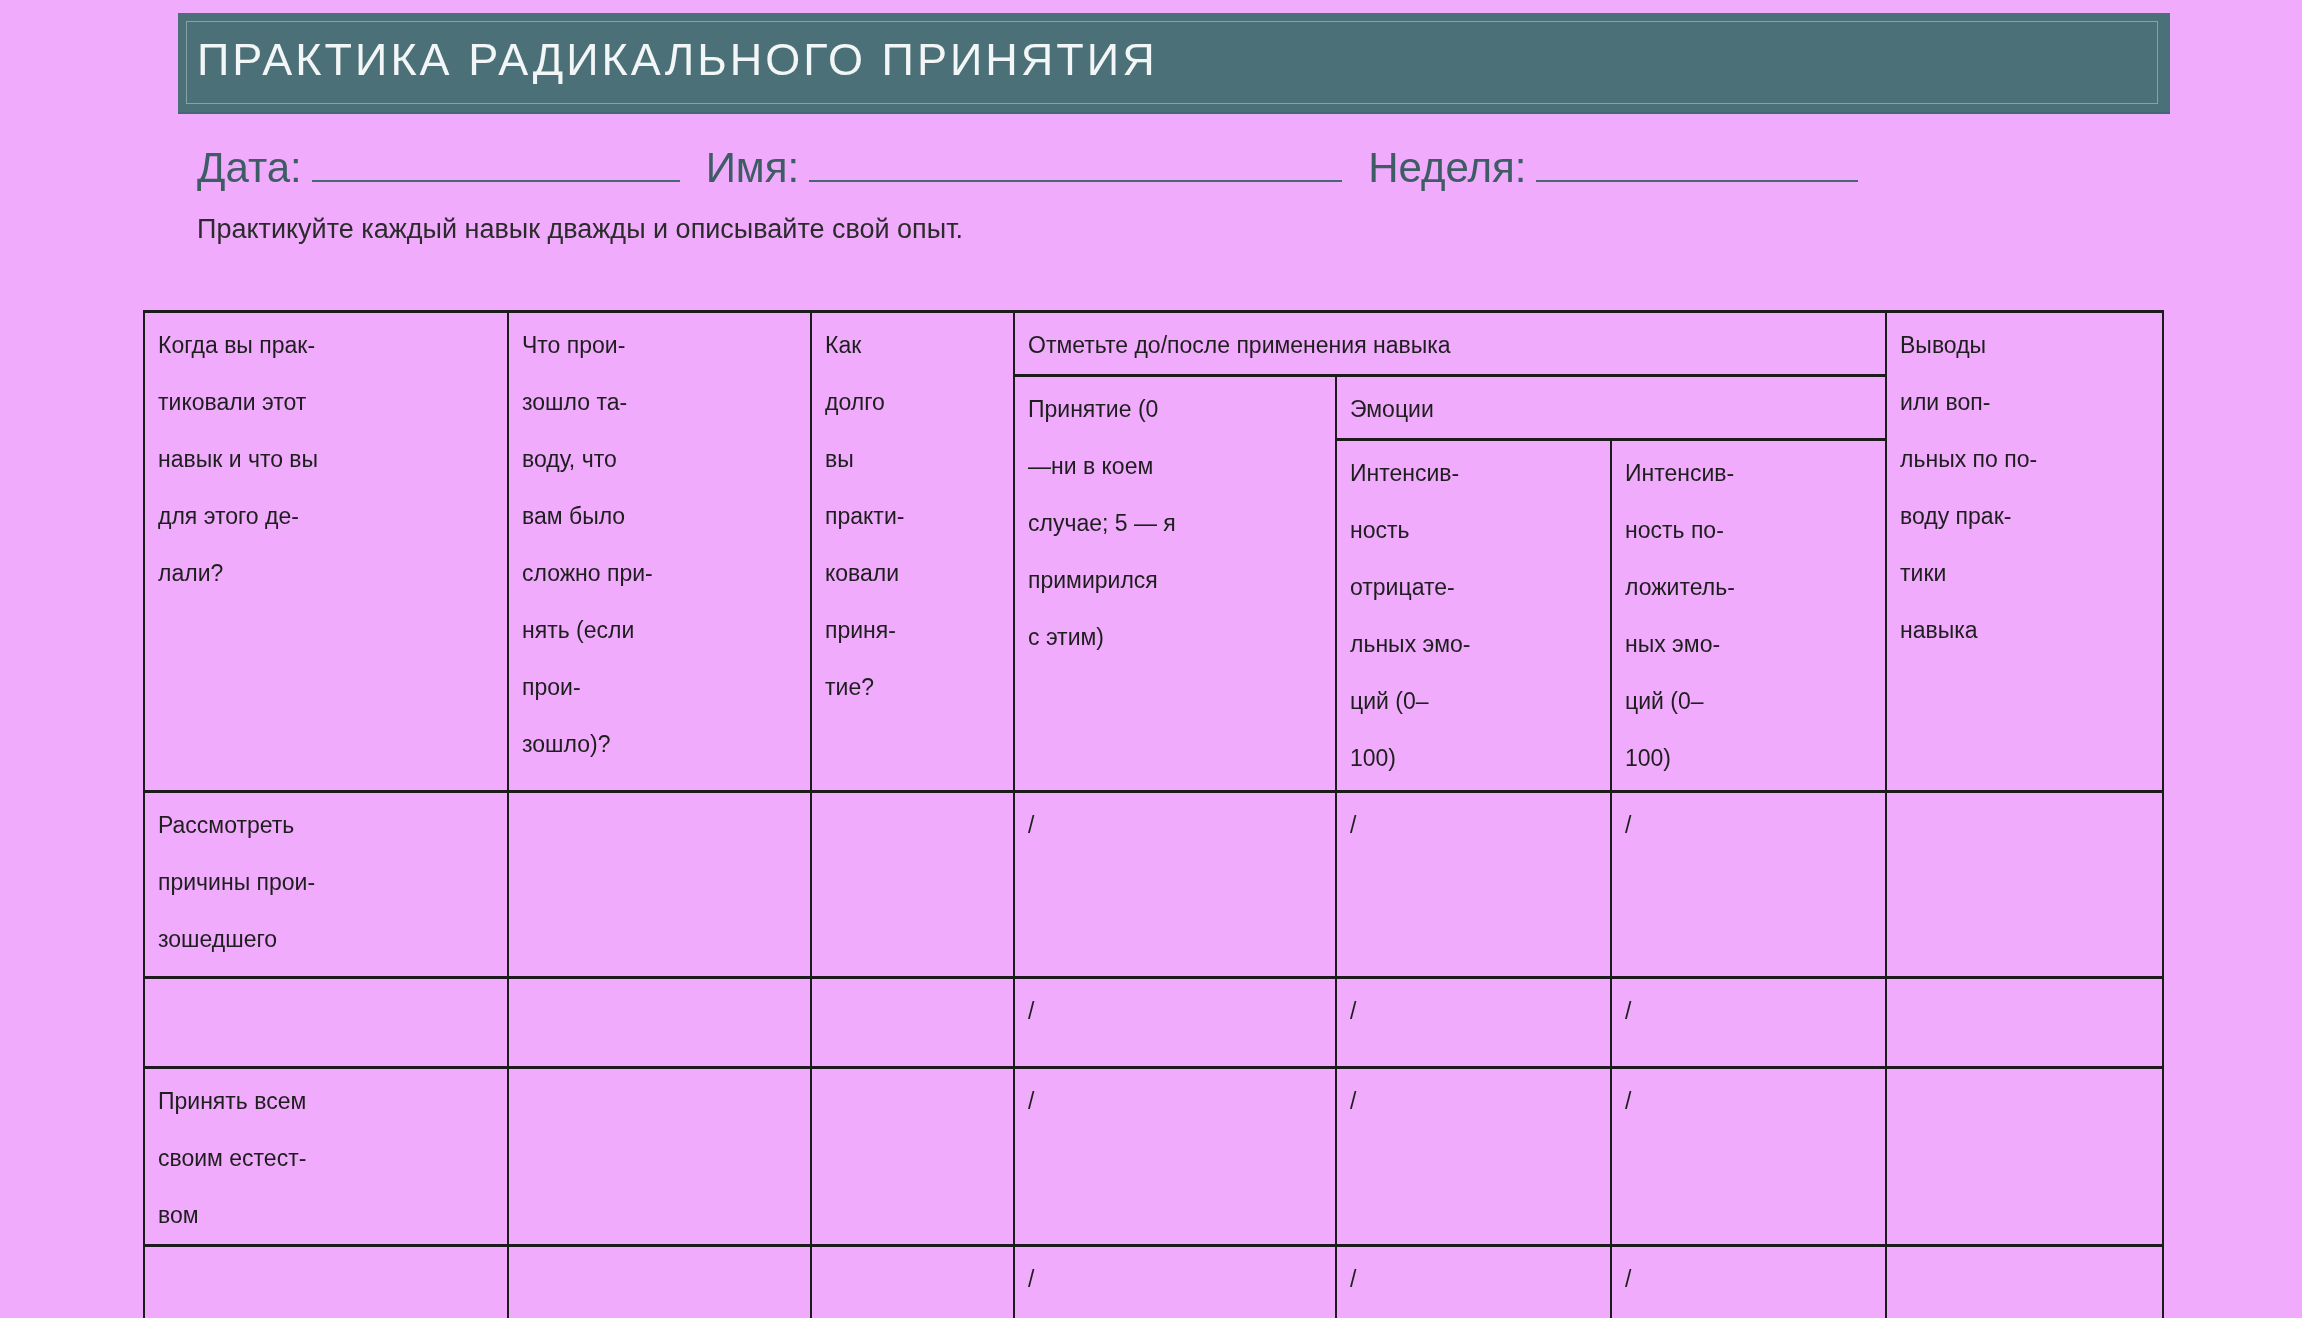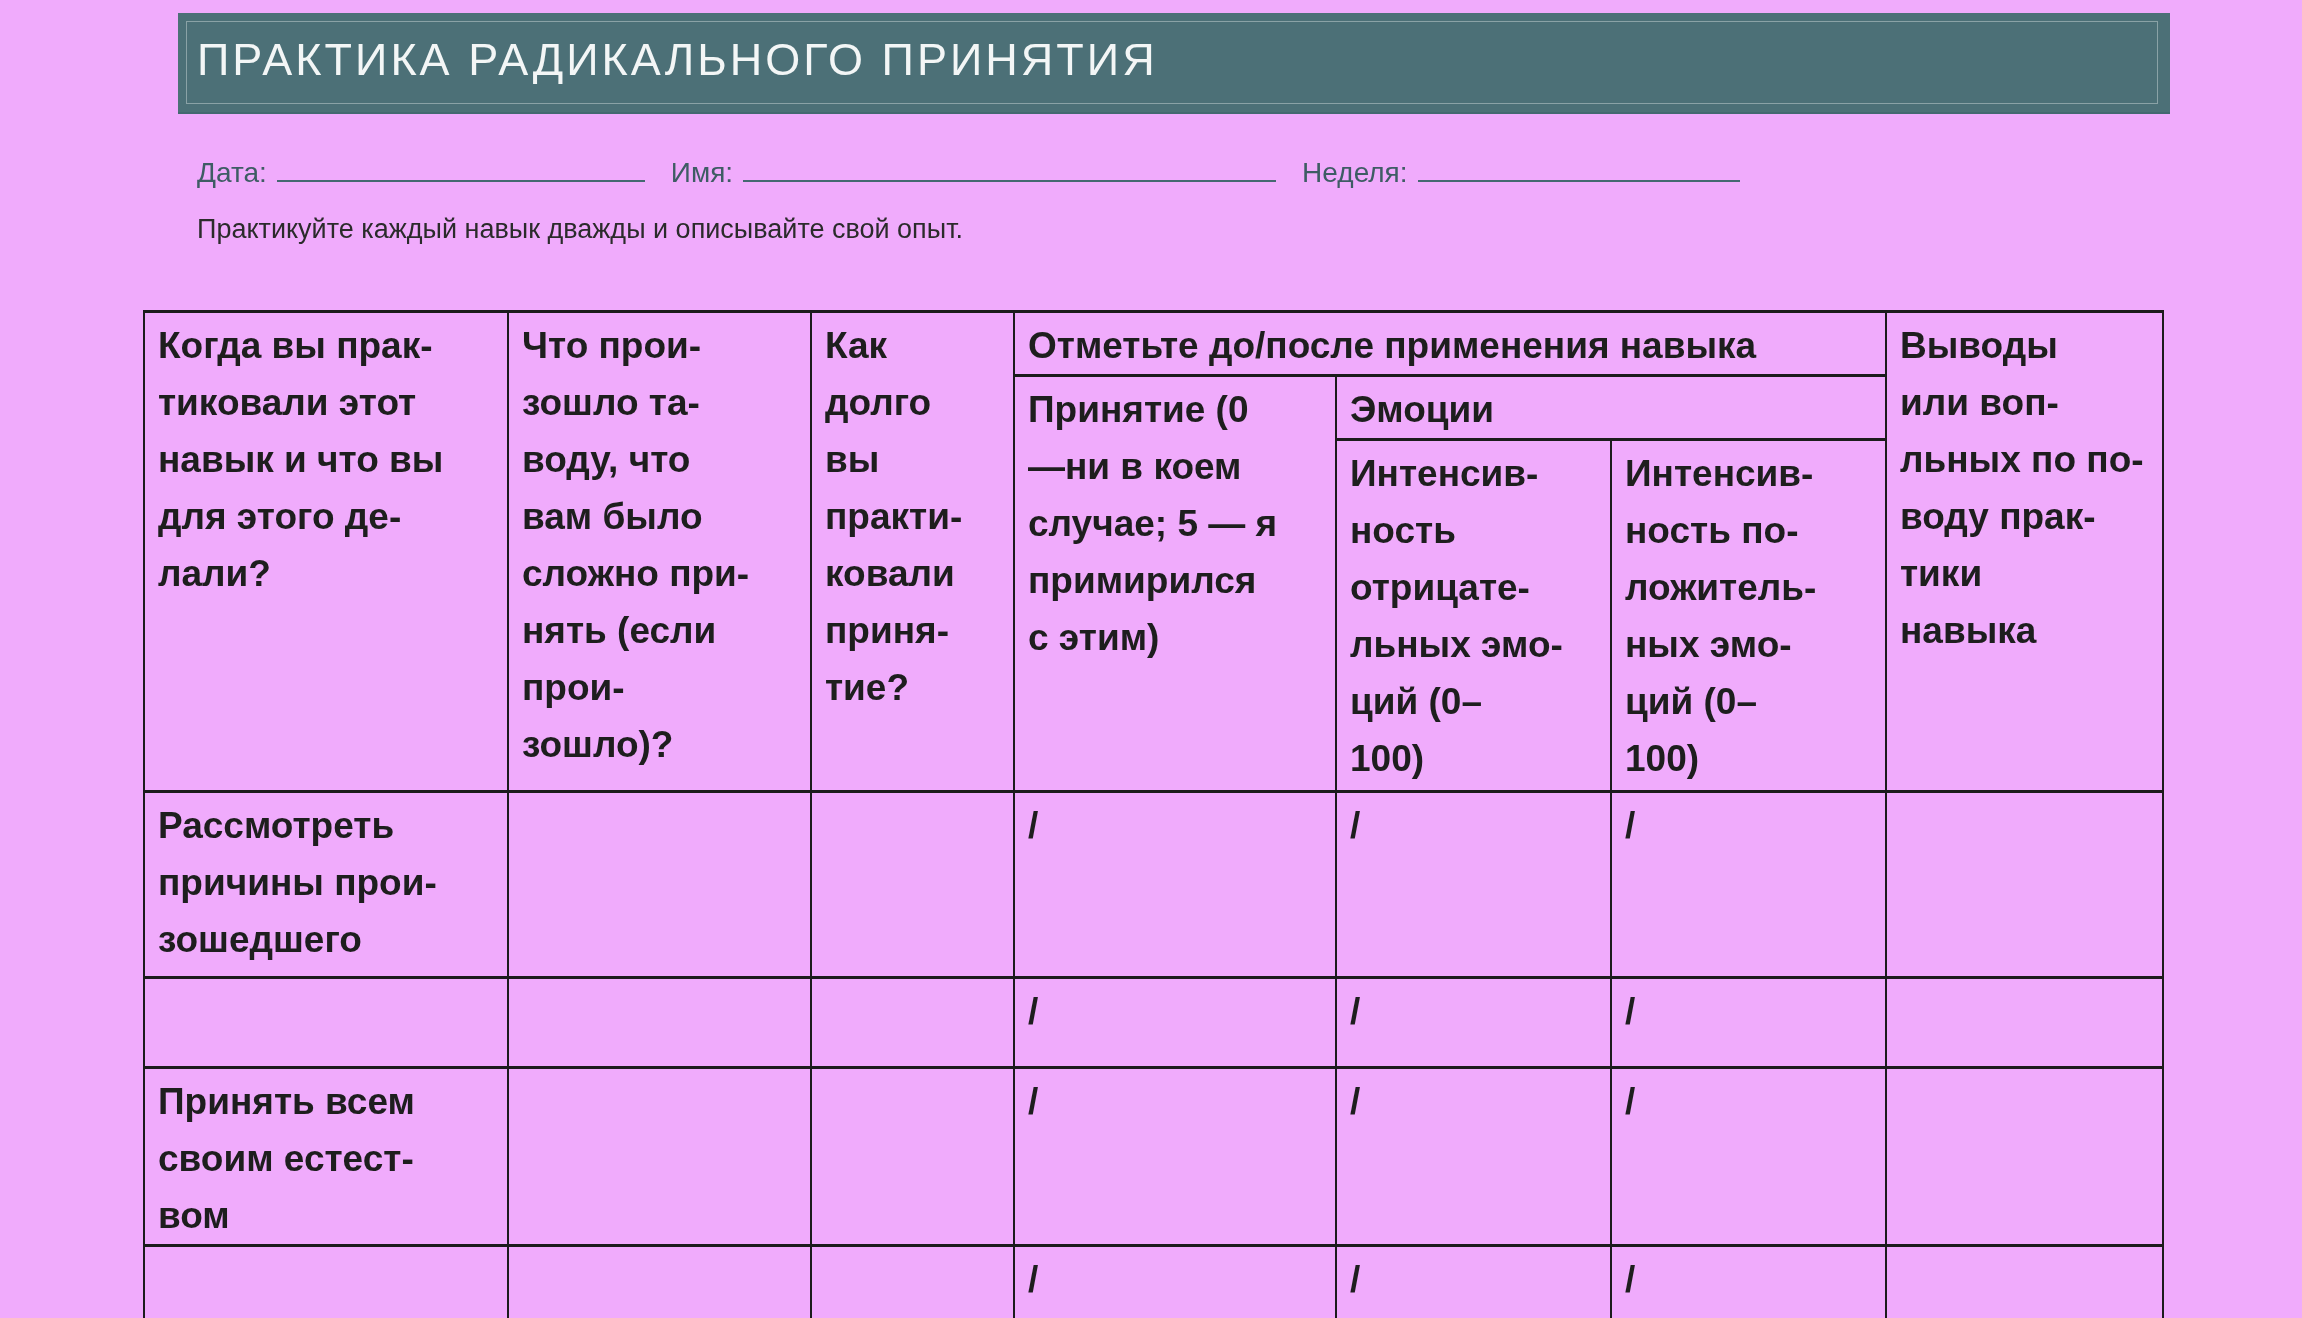--- a/index.html
+++ b/index.html
@@ -41,21 +41,21 @@
     line-height: 94px;
     color: #F3F6F6;
     white-space: nowrap;
   }
 
   
   .fields {
     position: absolute;
     left: 197px;
     top: 142px;
-    font-size: 28px;
+    font-size: 42px;
     color: #3E5C64;
     white-space: nowrap;
   }
   .flabel { display: inline-block; vertical-align: baseline; }
   .blank {
     display: inline-block;
     border-bottom: 2px solid #456871;
     height: 38px;
     margin: 0 26px 0 10px;
     vertical-align: baseline;
@@ -83,22 +83,22 @@
     width: 2019px;
     border-collapse: collapse;
     table-layout: fixed;
   }
   table.worksheet th,
   table.worksheet td {
     border: solid #1C1C1C;
     border-width: 3px 2px;
     vertical-align: top;
     text-align: left;
-    font-size: 37px;
-    font-weight: 700;
+    font-size: 23px;
+    font-weight: 400;
     line-height: 57px;
     color: #1E1E1E;
     padding: 4px 10px 0 13px;
     white-space: pre-line;
     overflow: hidden;
   }
   tr.hdr-top    { height: 58px;  }
   tr.hdr-mid    { height: 62px;  }
   tr.hdr-bottom { height: 352px; }
   tr.body-tall-1 { height: 186px; padding-left: 38px; }

